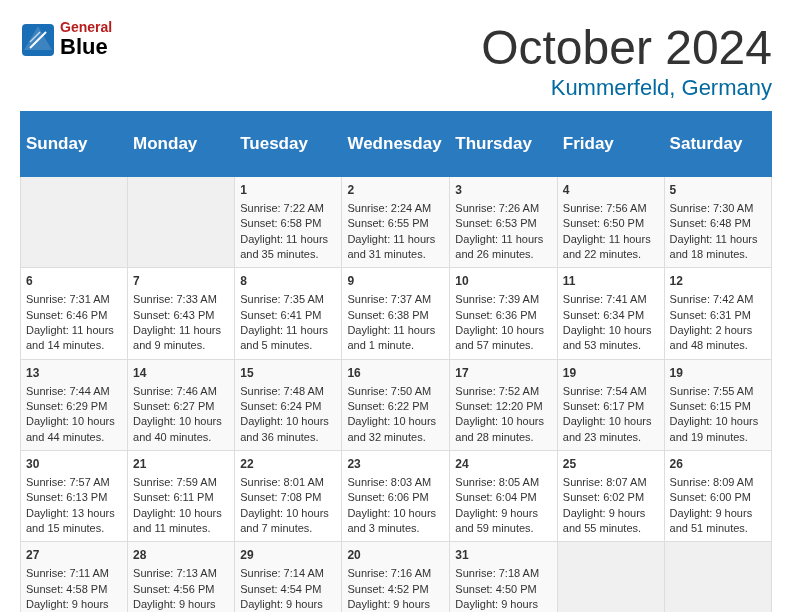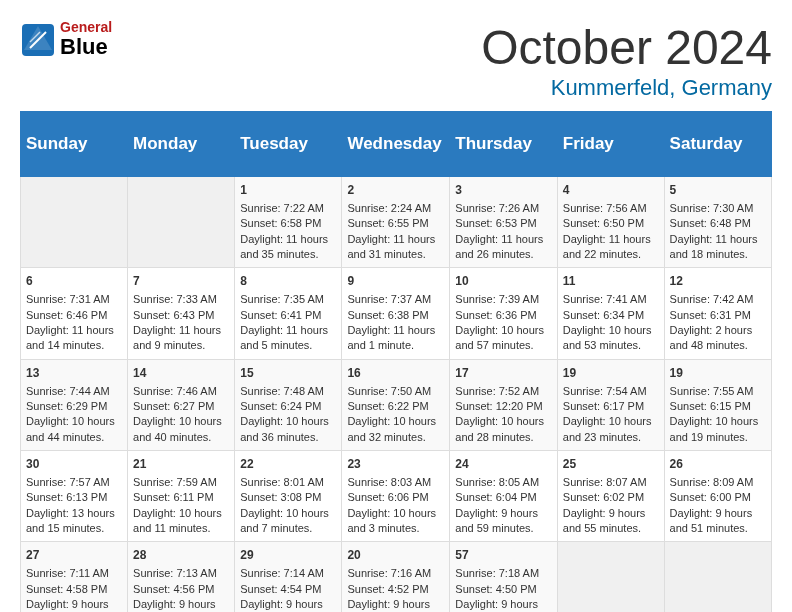--- a/index.html
+++ b/index.html
@@ -241,21 +241,21 @@
         </td>
         <td>
           <span class="day-num">21</span>
           <div>Sunrise: 7:59 AM</div>
           <div>Sunset: 6:11 PM</div>
           <div>Daylight: 10 hours and 11 minutes.</div>
         </td>
         <td>
           <span class="day-num">22</span>
           <div>Sunrise: 8:01 AM</div>
-          <div>Sunset: 3:08 PM</div>
+          <div>Sunset: 7:08 PM</div>
           <div>Daylight: 10 hours and 7 minutes.</div>
         </td>
         <td>
           <span class="day-num">23</span>
           <div>Sunrise: 8:03 AM</div>
           <div>Sunset: 6:06 PM</div>
           <div>Daylight: 10 hours and 3 minutes.</div>
         </td>
         <td>
           <span class="day-num">24</span>
@@ -295,21 +295,21 @@
           <div>Sunset: 4:54 PM</div>
           <div>Daylight: 9 hours and 39 minutes.</div>
         </td>
         <td>
           <span class="day-num">20</span>
           <div>Sunrise: 7:16 AM</div>
           <div>Sunset: 4:52 PM</div>
           <div>Daylight: 9 hours and 35 minutes.</div>
         </td>
         <td>
-          <span class="day-num">57</span>
+          <span class="day-num">31</span>
           <div>Sunrise: 7:18 AM</div>
           <div>Sunset: 4:50 PM</div>
           <div>Daylight: 9 hours and 31 minutes.</div>
         </td>
         <td class="empty"></td>
         <td class="empty"></td>
       </tr>
     </tbody>
 </table>
 

